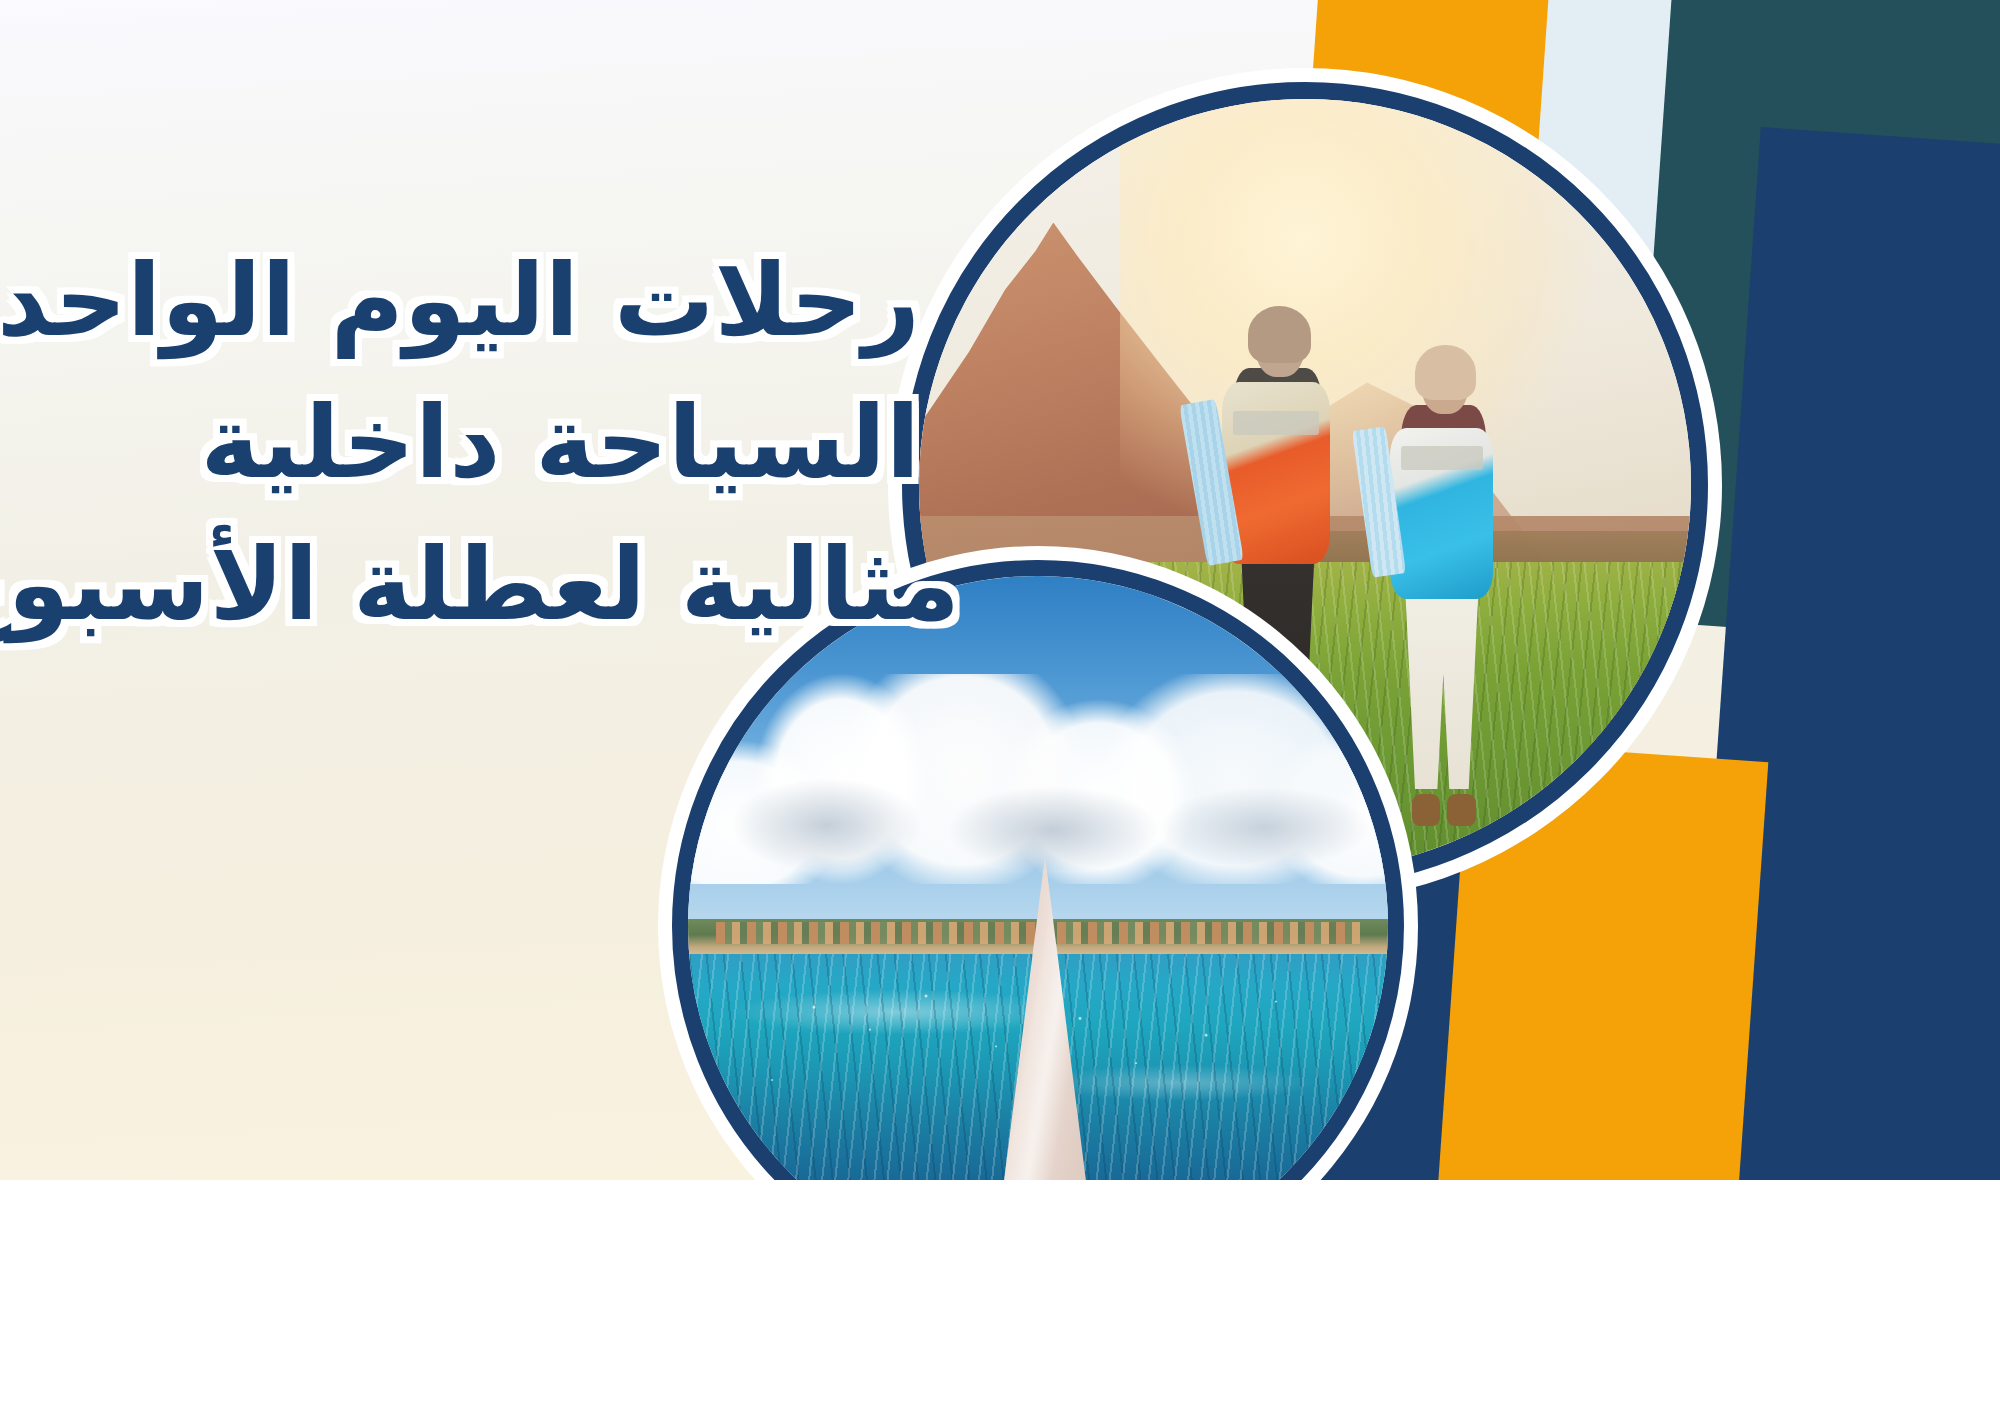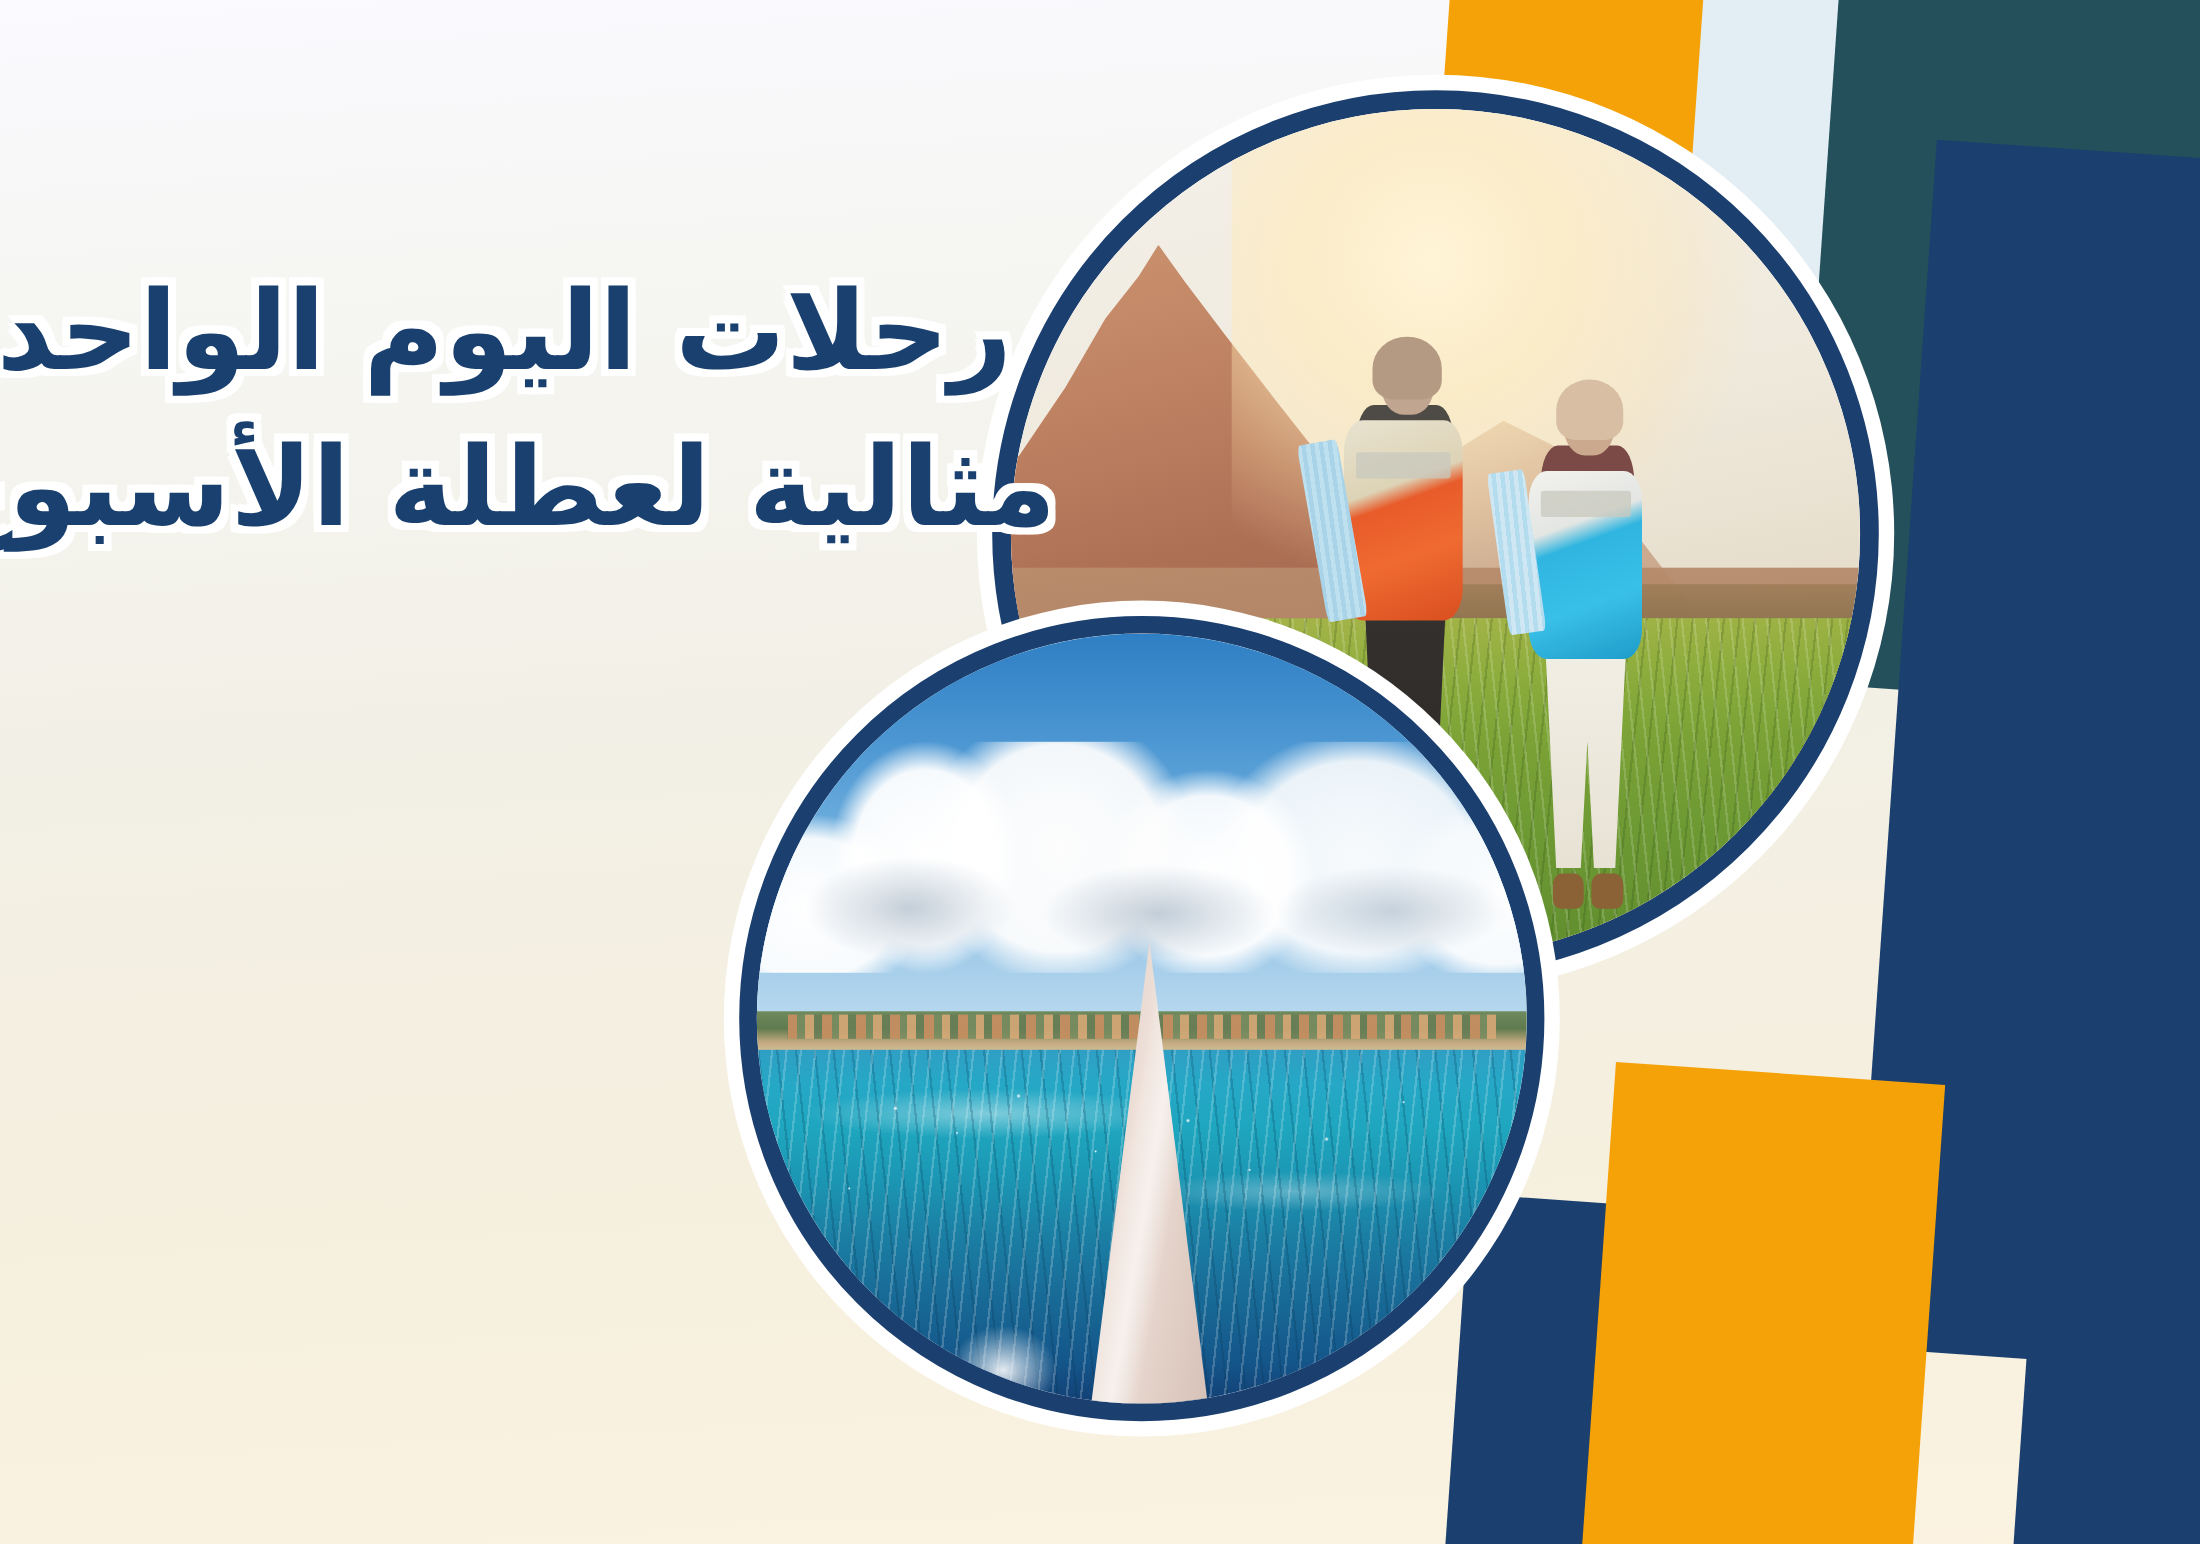--- a/index.html
+++ b/index.html
@@ -1,21 +1,21 @@
 <!DOCTYPE html>
 <html lang="ar" dir="rtl"><head>
 <meta charset="utf-8">
 <title>Al Helal Tours Banner</title>
 <style>
   html,body{margin:0;padding:0;background:#fff;}
   body{font-family:"DejaVu Sans","Liberation Sans",sans-serif;}
 
   #poster{
     position:relative;
-    width:2000px;height:1404px;
+    width:2000px;height:1180px;
     overflow:hidden;
     background:linear-gradient(177deg,#fafaff 0%,#f6f6f3 18%,#f2f0e6 45%,#f5efdf 72%,#fbf3e0 100%);
   }
 
   
   .band{position:absolute;}
 
   .band-orange-top{
     top:-60px; left:1322px;
     width:230px; height:560px;
@@ -325,17 +325,18 @@
       <div class="sea-watertex"></div>
       <div class="sea-sparkle"></div>
       <div class="sea-bow"></div>
       <div class="sea-bow-hl"></div>
       <div class="sea-foam"></div>
     </div>
   </div>
 
   <div id="headline">
     <span class="hl-line" id="hl-line-1">رحلات اليوم الواحد</span>
+    <span class="hl-line" id="hl-line-2">السياحة داخلية</span>
     <span class="hl-line" id="hl-line-3">مثالية لعطلة الأسبوع</span>
   </div>
 
 
 </div>
 
 </body></html>

